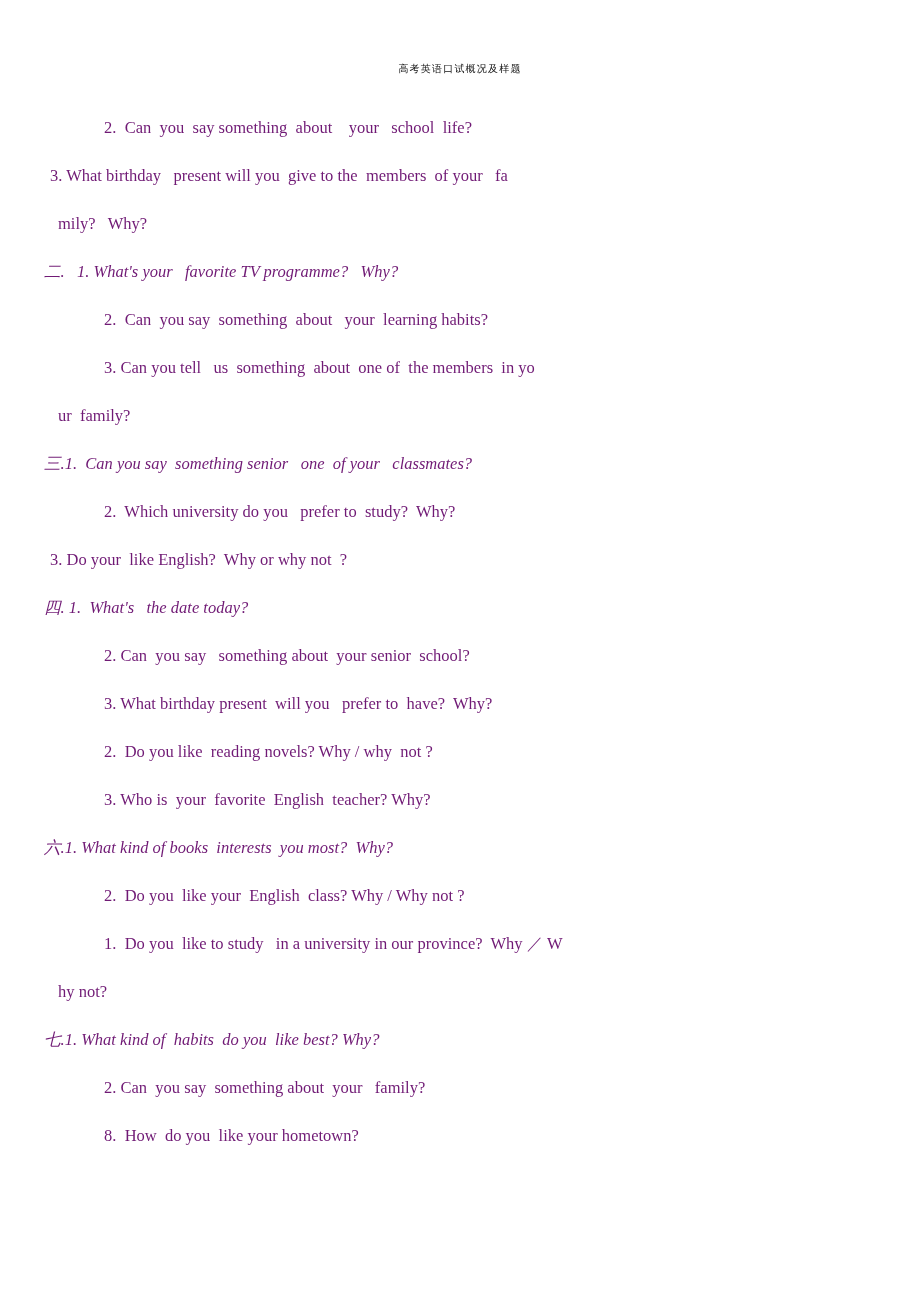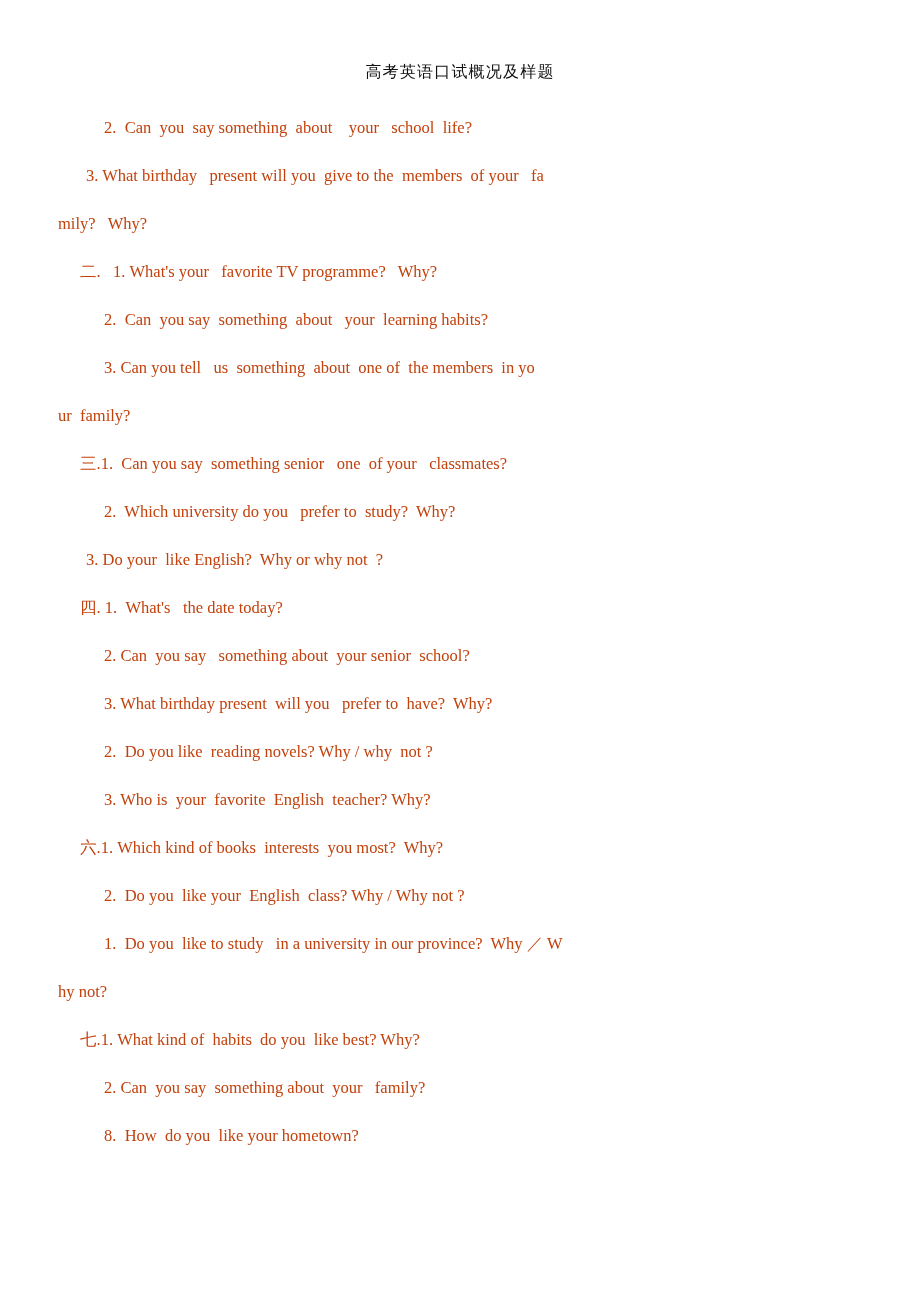--- a/index.html
+++ b/index.html
@@ -17,44 +17,44 @@
     font-family: "Liberation Serif", "DejaVu Serif", serif;
     color: #000000;
   }
   .doc-header {
     position: absolute;
     top: 62px;
     left: 0;
     width: 920px;
     text-align: center;
     font-family: Liberation Sans, sans-serif;
-    font-size: 16px;
+    font-size: 10px;
     letter-spacing: 1.2px;
     color: #111111;
     white-space: nowrap;
   }
   .body-block {
     position: absolute;
     top: 104px;
     left: 0;
     width: 920px;
   }
   .line {
     font-family: "Liberation Serif", "DejaVu Serif", serif;
     font-size: 16.5px;
     line-height: 48px;
     height: 48px;
-    color: #c2410c;
+    color: #701a75;
     white-space: pre;
     overflow: hidden;
   }
   
-  .ind-margin   { padding-left: 80px; }
+  .ind-margin   { padding-left: 44px; font-style: italic; }
   .ind-num      { padding-left: 104px; }
-  .ind-num-deep { padding-left: 86px; }
+  .ind-num-deep { padding-left: 50px; }
   .ind-wrap     { padding-left: 58px; }
 </style>
 </head>
 <body>
 
 <div class="page">
 
   <div class="doc-header">高考英语口试概况及样题</div>
 
   <div class="body-block">
@@ -66,21 +66,21 @@
       <div class="line ind-num">3. Can you tell   us  something  about  one of  the members  in yo</div>
       <div class="line ind-wrap">ur  family?</div>
       <div class="line ind-margin">三.1.  Can you say  something senior   one  of your   classmates?</div>
       <div class="line ind-num">2.  Which university do you   prefer to  study?  Why?</div>
       <div class="line ind-num-deep">3. Do your  like English?  Why or why not  ?</div>
       <div class="line ind-margin">四. 1.  What's   the date today?</div>
       <div class="line ind-num">2. Can  you say   something about  your senior  school?</div>
       <div class="line ind-num">3. What birthday present  will you   prefer to  have?  Why?</div>
       <div class="line ind-num">2.  Do you like  reading novels? Why / why  not ?</div>
       <div class="line ind-num">3. Who is  your  favorite  English  teacher? Why?</div>
-      <div class="line ind-margin">六.1. Which kind of books  interests  you most?  Why?</div>
+      <div class="line ind-margin">六.1. What kind of books  interests  you most?  Why?</div>
       <div class="line ind-num">2.  Do you  like your  English  class? Why / Why not ?</div>
       <div class="line ind-num">1.  Do you  like to study   in a university in our province?  Why ／ W</div>
       <div class="line ind-wrap">hy not?</div>
       <div class="line ind-margin">七.1. What kind of  habits  do you  like best? Why?</div>
       <div class="line ind-num">2. Can  you say  something about  your   family?</div>
       <div class="line ind-num">8.  How  do you  like your hometown?</div>
     </div>
 
 </div>
 

